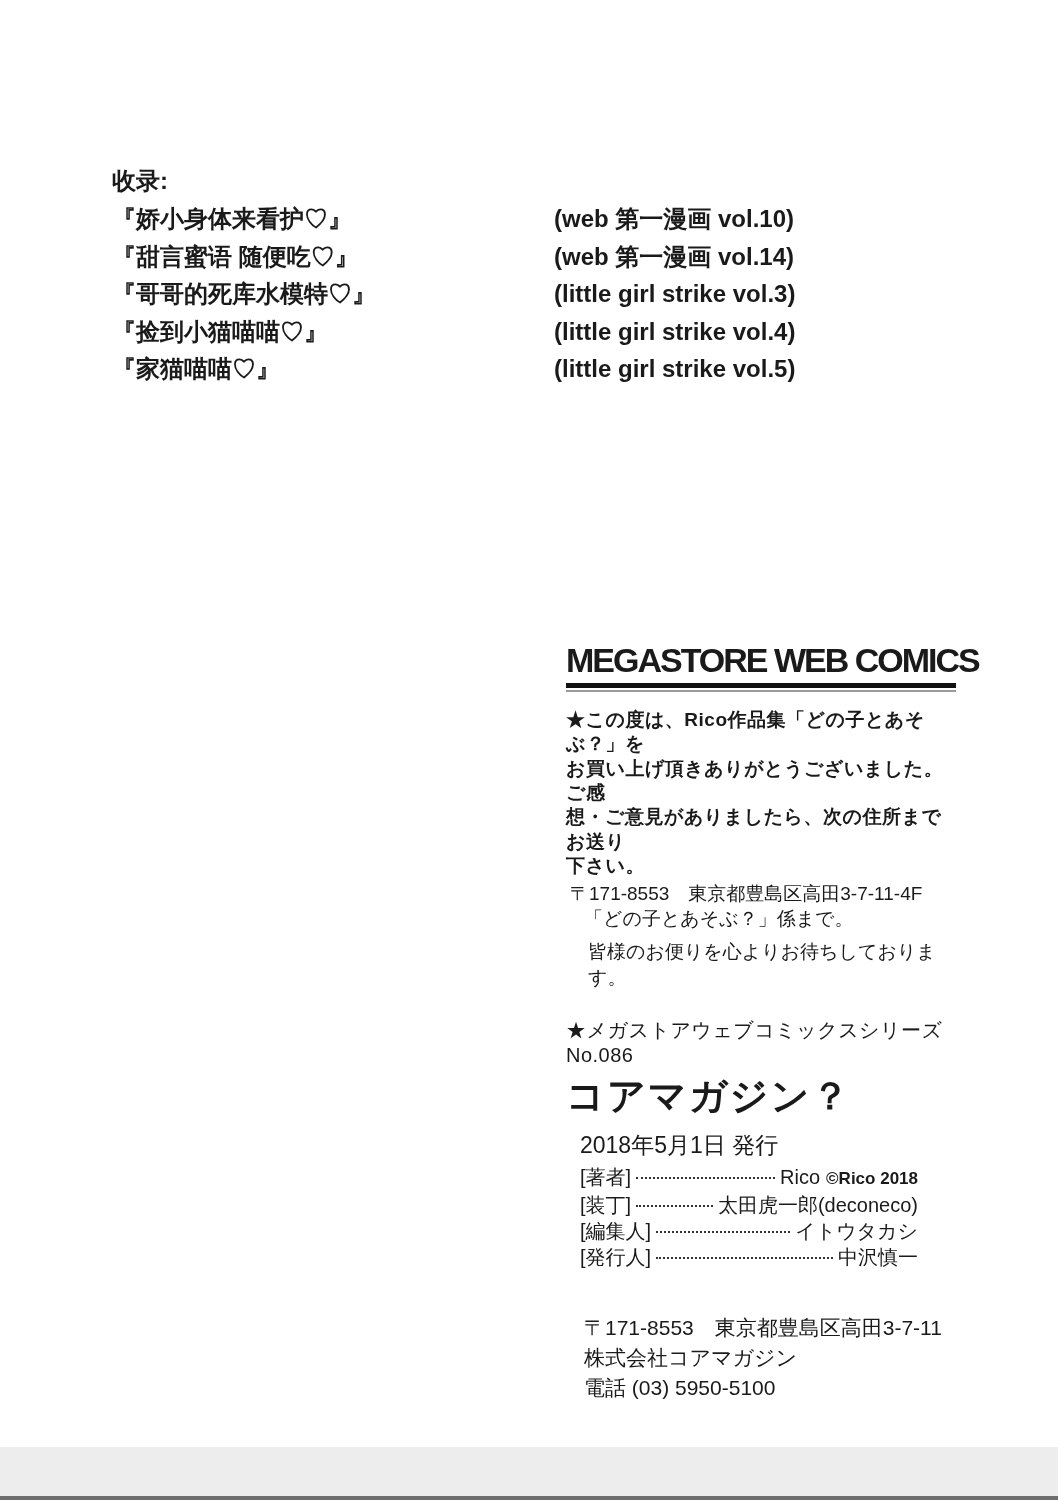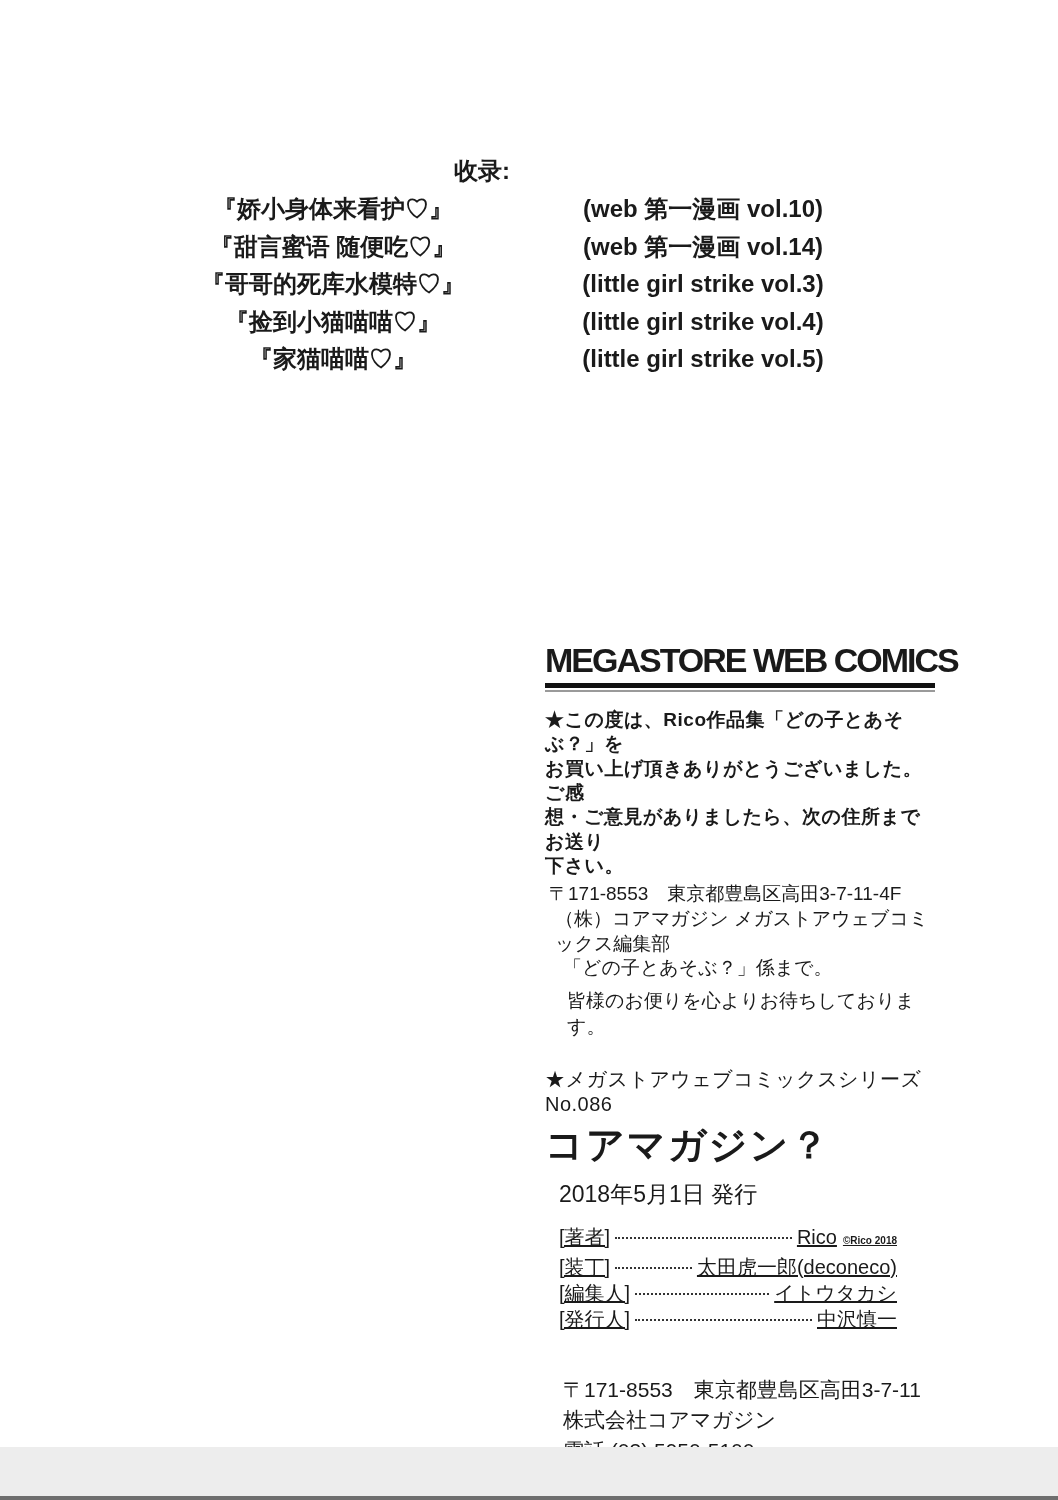--- a/index.html
+++ b/index.html
@@ -15,41 +15,40 @@
   .page {
     position: absolute;
     inset: 0;
     background: #ffffff;
   }
 
   
   .toc {
     position: absolute;
     left: 112px;
-    top: 152px;
+    top: 162px;
     width: 740px;
-    text-align: center;
   }
   .toc-heading {
     font-size: 24px;
     line-height: 38px;
     font-weight: 600;
   }
   .toc-row {
     display: grid;
     grid-template-columns: 442px 1fr;
     line-height: 37.5px;
   }
   .toc-title  { font-size: 24px; font-weight: 600; }
   .toc-source { font-size: 24px; font-weight: 600; }
 
   
   .colophon {
     position: absolute;
-    left: 545px;
+    left: 566px;
     top: 640px;
     width: 390px;
   }
   .brand {
     font-size: 34px;
     font-weight: bold;
     letter-spacing: -2px;
     line-height: 40px;
     white-space: nowrap;
   }
@@ -72,38 +71,38 @@
 
   .series { margin-top: 26px; font-size: 20px; letter-spacing: 0.5px; }
   .book-title {
     margin-top: 4px;
     font-size: 38px;
     font-weight: bold;
     letter-spacing: 2px;
   }
   .issue-date { margin-top: 8px; padding-left: 14px; font-size: 23px; }
 
-  .credits { margin-top: 15px; padding-left: 14px; width: 352px; text-decoration: underline; }
+  .credits { margin-top: 4px; padding-left: 14px; width: 352px; }
   .credit-row {
     display: flex;
     align-items: baseline;
     font-size: 20px;
     line-height: 24px;
     margin-top: 2px;
   }
   .credit-label { white-space: nowrap; }
   .credit-leader {
     flex: 1;
     border-bottom: 2px dotted #333;
     margin: 0 5px;
     transform: translateY(-5px);
     min-width: 20px;
   }
   .credit-value { white-space: nowrap; }
-  .credit-note  { font-size: 10px; font-weight: bold; margin-left: 6px; }
+  .credit-note  { font-size: 17px; font-weight: bold; margin-left: 6px; }
 
   .publisher { margin-top: 44px; padding-left: 18px; font-size: 21px; line-height: 1.45; }
 
   
   .bottom-band {
     position: absolute;
     left: 0; right: 0; bottom: 0;
     height: 53px;
     background: #ededed;
     border-bottom: 4px solid #6e6e6e;
@@ -145,21 +144,20 @@
     <div class="rule-a-thick"></div>
     <div class="rule-a-thin"></div>
 
     <div class="thanks">★この度は、Rico作品集「どの子とあそぶ？」を
 お買い上げ頂きありがとうございました。ご感
 想・ご意見がありましたら、次の住所までお送り
 下さい。</div>
 
     <div class="ed-address">
       <div class="ed-line-0">〒171-8553　東京都豊島区高田3-7-11-4F</div>
-      <div class="ed-line-1">（株）コアマガジン メガストアウェブコミックス編集部</div>
       <div class="ed-line-2">「どの子とあそぶ？」係まで。</div>
     </div>
     <div class="letters-note">皆様のお便りを心よりお待ちしております。</div>
 
     <div class="series">★メガストアウェブコミックスシリーズNo.086</div>
     <div class="book-title">コアマガジン？</div>
 
     <div class="issue-date">2018年5月1日 発行</div>
 
     <div class="credits">

